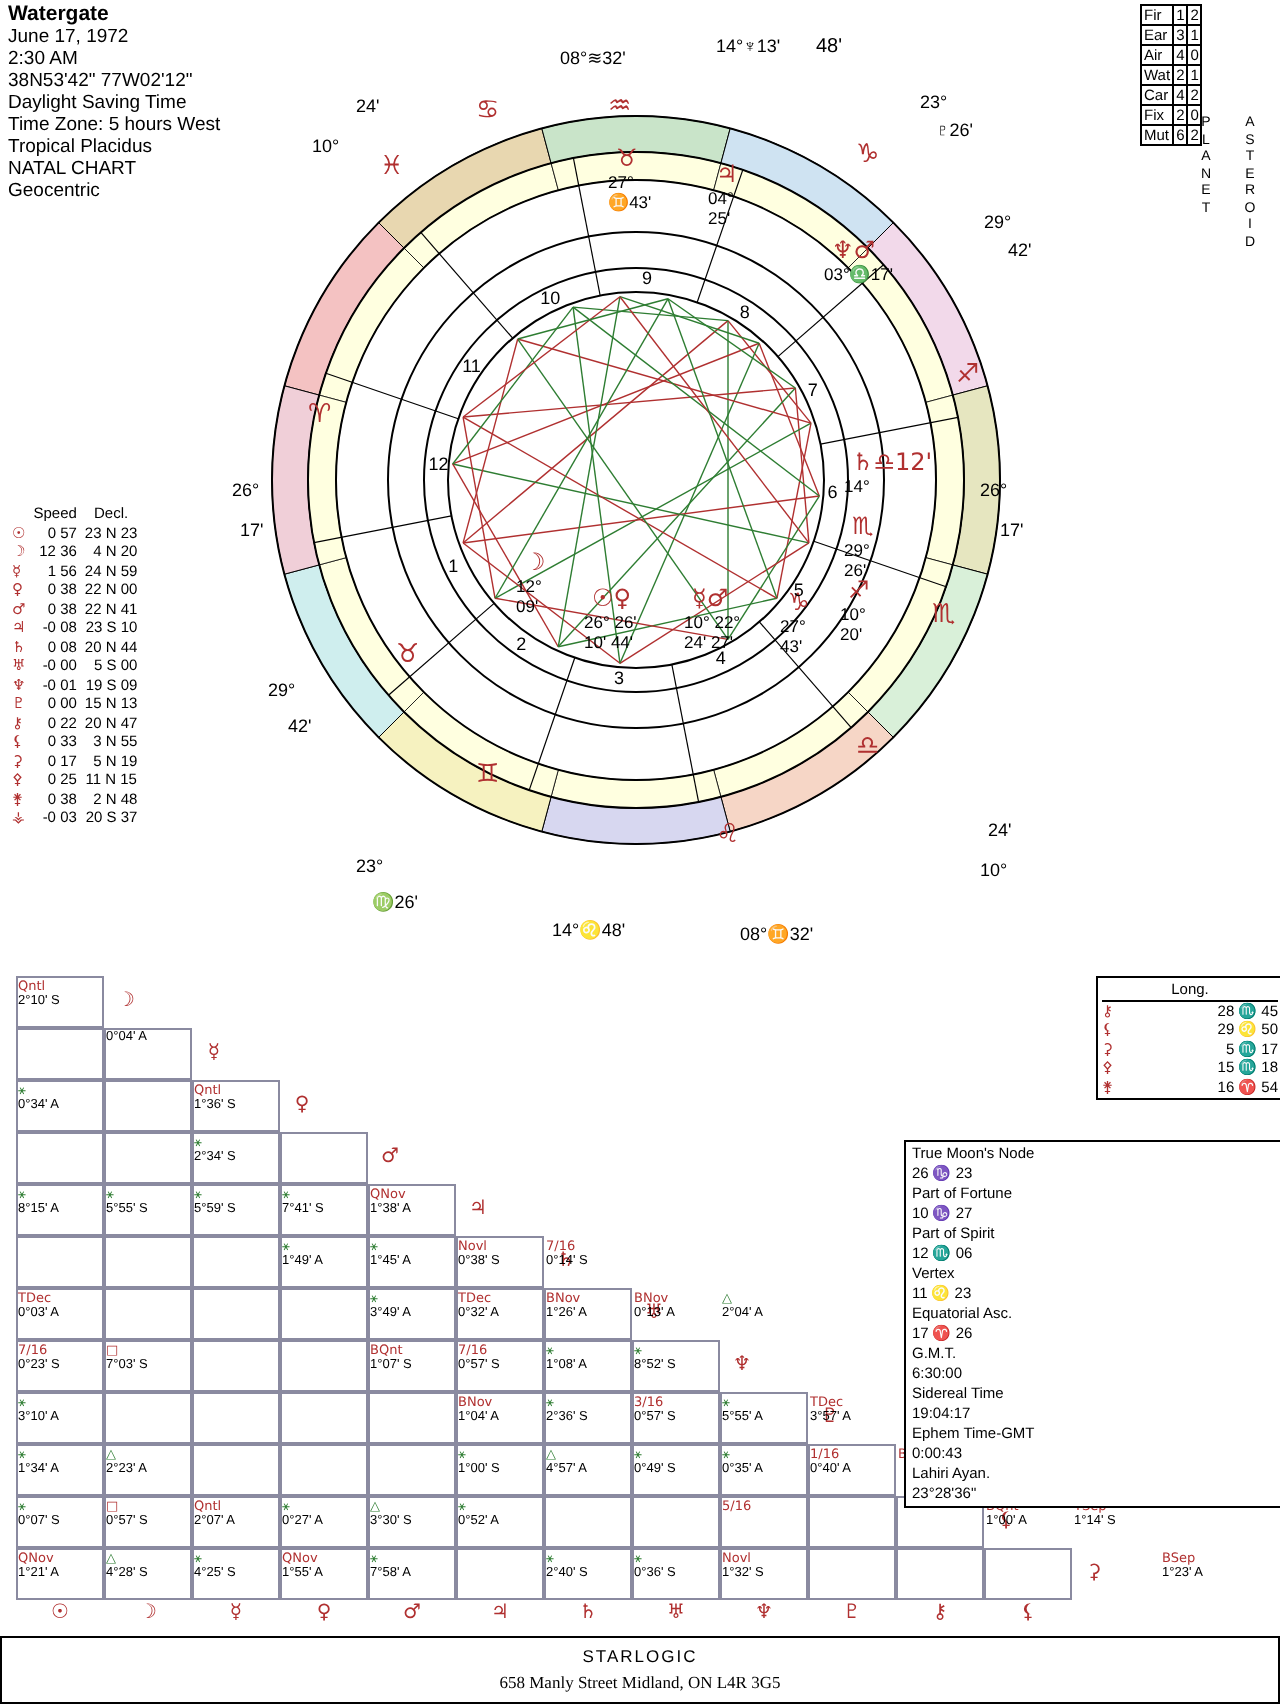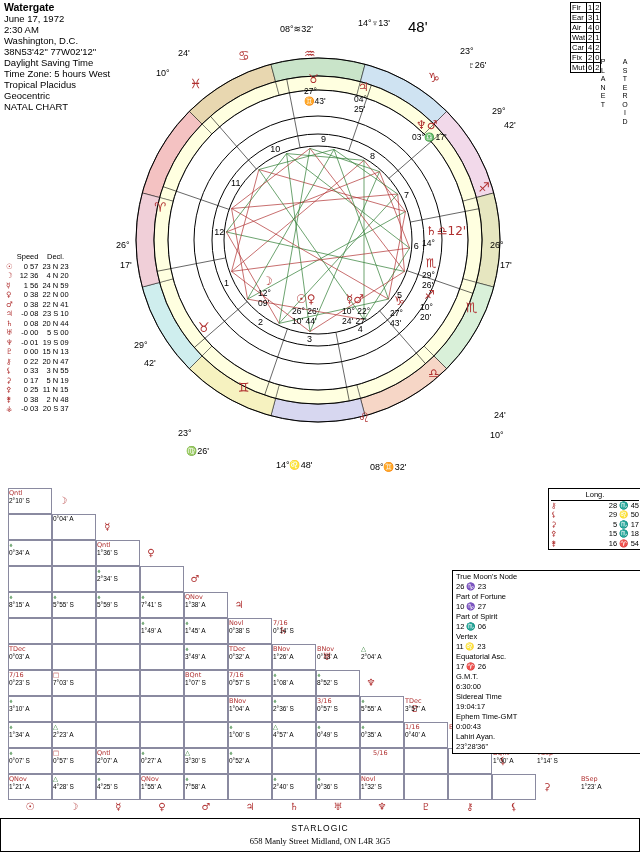--- a/index.html
+++ b/index.html
@@ -41,27 +41,26 @@
   #footer .l2{margin-top:3px;font-family:Liberation Serif, serif;}
   .sym{font-family:"DejaVu Sans",sans-serif;}
 </style>
 </head>
 <body>
 
 <div class="abs" id="header">
   <div class="ttl">Watergate</div>
   <div>June 17, 1972</div>
   <div>2:30 AM</div>
-  <div>Washington, D.C.</div>
   <div>38N53'42"  77W02'12"</div>
   <div>Daylight Saving Time</div>
   <div>Time Zone: 5 hours West</div>
   <div>Tropical Placidus</div>
+  <div>NATAL CHART</div>
   <div>Geocentric</div>
-  <div>NATAL CHART</div>
 </div>
 
 <div class="abs" id="firTable">
   <table>
     <tbody id="firBody">
         <tr>
           <td class="lbl">Fir</td>
           <td>1</td>
           <td>2</td>
         </tr>
@@ -301,21 +300,21 @@
         <line x1="139.52391123305404" y1="289.1364600911616" x2="225.97563234535755" y2="139.39768672287687" stroke="#2e7d32"></line>
         <line x1="123.54827888769644" y1="261.4658531859615" x2="150.86353990883836" y2="159.52391123305404" stroke="#b03030"></line>
         <line x1="118.35008777555942" y1="221.98167166721547" x2="178.53414681403842" y2="143.54827888769643" stroke="#2e7d32"></line>
         <line x1="123.54827888769643" y1="198.53414681403848" x2="201.98167166721544" y2="138.35008777555942" stroke="#b03030"></line>
         <line x1="150.86353990883836" y1="159.52391123305404" x2="225.97563234535755" y2="139.39768672287687" stroke="#2e7d32"></line>
       </g>
   </svg>
   <div id="wheelLabels" style="position:absolute;left:0;top:0;width:420px;height:470px;">
       <div class="abs deg-lbl" style="left: 172px; top: 14px; color: rgb(0, 0, 0); font-size: 9px;">08°≋32'</div>
       <div class="abs deg-lbl" style="left: 250px; top: 8px; color: rgb(0, 0, 0); font-size: 9px;">14°♆13'</div>
-      <div class="abs deg-lbl" style="left: 300px; top: 8px; color: rgb(0, 0, 0); font-size: 15px;">48'</div>
+      <div class="abs deg-lbl" style="left: 300px; top: 8px; color: rgb(0, 0, 0); font-size: 10px;">48'</div>
       <div class="abs deg-lbl" style="left: 352px; top: 36px; color: rgb(0, 0, 0); font-size: 9px;">23°</div>
       <div class="abs deg-lbl" style="left: 360px; top: 50px; color: rgb(0, 0, 0); font-size: 9px;">♇26'</div>
       <div class="abs deg-lbl" style="left: 70px; top: 38px; color: rgb(0, 0, 0); font-size: 9px;">24'</div>
       <div class="abs deg-lbl" style="left: 48px; top: 58px; color: rgb(0, 0, 0); font-size: 9px;">10°</div>
       <div class="abs deg-lbl" style="left: 384px; top: 96px; color: rgb(0, 0, 0); font-size: 9px;">29°</div>
       <div class="abs deg-lbl" style="left: 396px; top: 110px; color: rgb(0, 0, 0); font-size: 9px;">42'</div>
       <div class="abs deg-lbl" style="left: 8px; top: 230px; color: rgb(0, 0, 0); font-size: 9px;">26°</div>
       <div class="abs deg-lbl" style="left: 12px; top: 250px; color: rgb(0, 0, 0); font-size: 9px;">17'</div>
       <div class="abs deg-lbl" style="left: 382px; top: 230px; color: rgb(0, 0, 0); font-size: 9px;">26°</div>
       <div class="abs deg-lbl" style="left: 392px; top: 250px; color: rgb(0, 0, 0); font-size: 9px;">17'</div>
@@ -666,21 +665,21 @@
     </div>
     <div style="position: absolute; left: 181px; top: 265px; width: 42px; height: 24px; font-size: 6.5px; line-height: 8px;">
       <div class="sym" style="color: rgb(46, 125, 50);">△</div>
       <div>3°30'  S</div>
     </div>
     <div style="position: absolute; left: 225px; top: 265px; width: 42px; height: 24px; font-size: 6.5px; line-height: 8px;">
       <div class="sym" style="color: rgb(46, 125, 50);">⚹</div>
       <div>0°52'  A</div>
     </div>
     <div style="position: absolute; left: 357px; top: 265px; width: 42px; height: 24px; font-size: 6.5px; line-height: 8px;">
-      <div class="sym" style="color: rgb(176, 48, 48); padding-left: 12px;">5/16</div>
+      <div class="sym" style="color: rgb(176, 48, 48);">5/16</div>
       <div></div>
     </div>
     <div style="position: absolute; left: 489px; top: 265px; width: 42px; height: 24px; font-size: 6.5px; line-height: 8px;">
       <div class="sym" style="color: rgb(176, 48, 48);">BQnt</div>
       <div>1°00'  A</div>
     </div>
     <div style="position: absolute; left: 533px; top: 265px; width: 42px; height: 24px; font-size: 6.5px; line-height: 8px;">
       <div class="sym" style="color: rgb(176, 48, 48);">TSep</div>
       <div>1°14'  S</div>
     </div>

